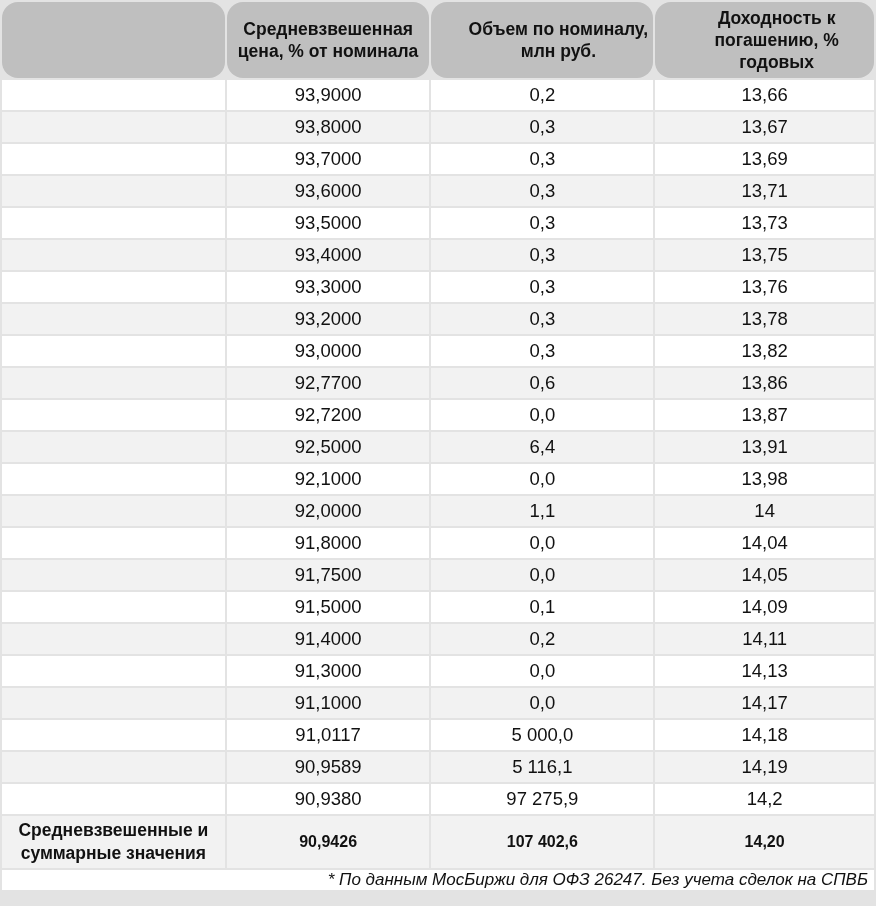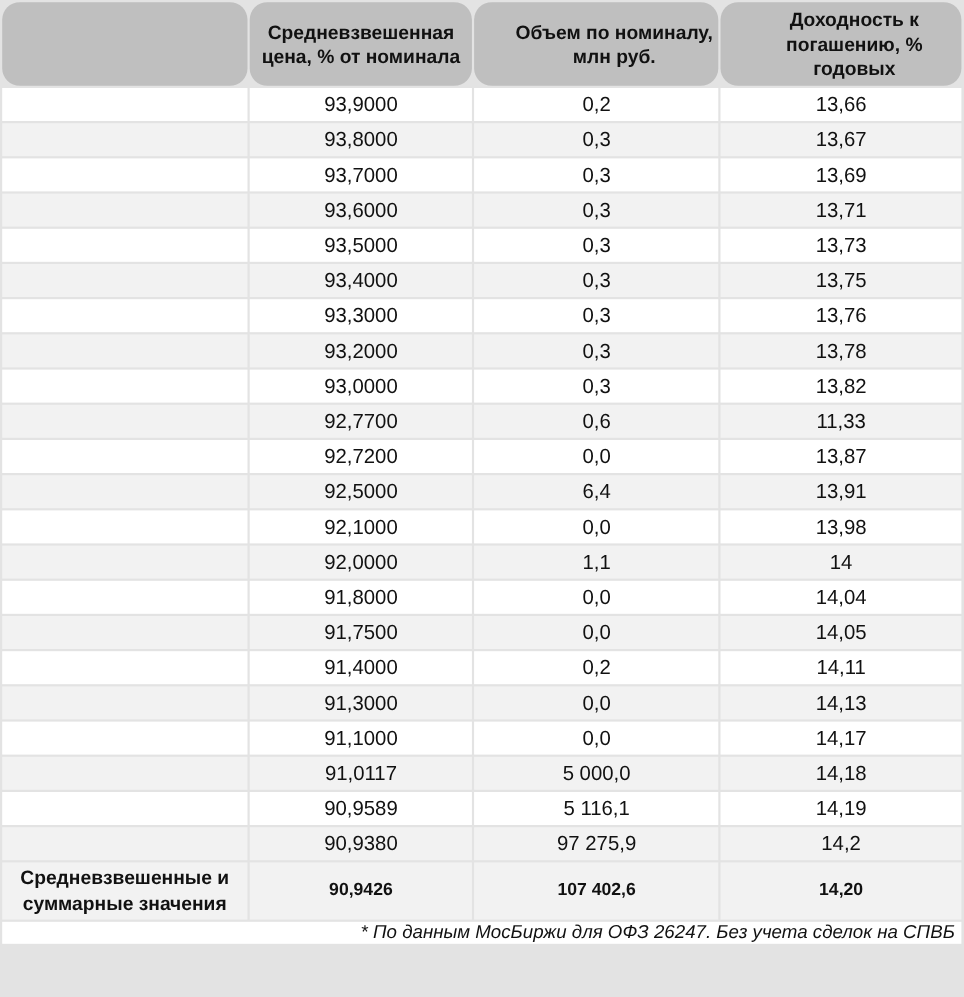--- a/index.html
+++ b/index.html
@@ -139,21 +139,21 @@
         <tr class="data-row">
     <td></td>
     <td>93,0000</td>
     <td>0,3</td>
     <td>13,82</td>
   </tr>
         <tr class="data-row">
     <td></td>
     <td>92,7700</td>
     <td>0,6</td>
-    <td>11,33</td>
+    <td>13,86</td>
   </tr>
         <tr class="data-row">
     <td></td>
     <td>92,7200</td>
     <td>0,0</td>
     <td>13,87</td>
   </tr>
         <tr class="data-row">
     <td></td>
     <td>92,5000</td>
@@ -176,20 +176,26 @@
     <td></td>
     <td>91,8000</td>
     <td>0,0</td>
     <td>14,04</td>
   </tr>
         <tr class="data-row">
     <td></td>
     <td>91,7500</td>
     <td>0,0</td>
     <td>14,05</td>
+  </tr>
+        <tr class="data-row">
+    <td></td>
+    <td>91,5000</td>
+    <td>0,1</td>
+    <td>14,09</td>
   </tr>
         <tr class="data-row">
     <td></td>
     <td>91,4000</td>
     <td>0,2</td>
     <td>14,11</td>
   </tr>
         <tr class="data-row">
     <td></td>
     <td>91,3000</td>

